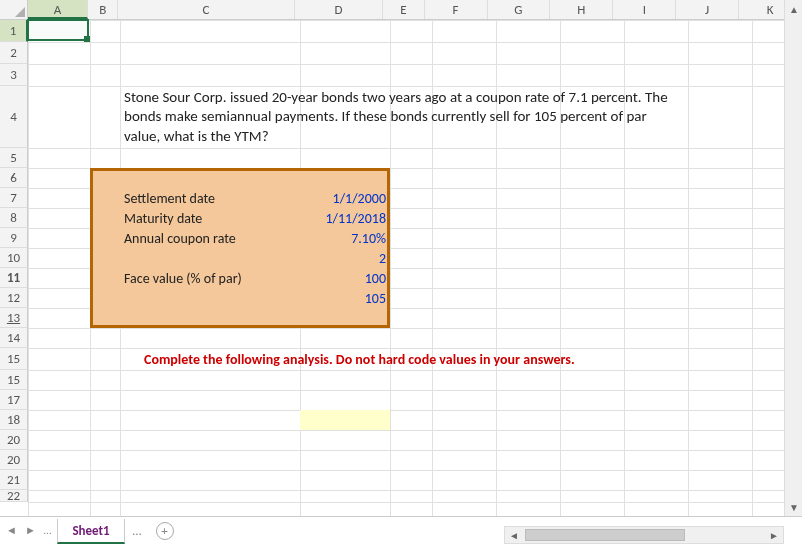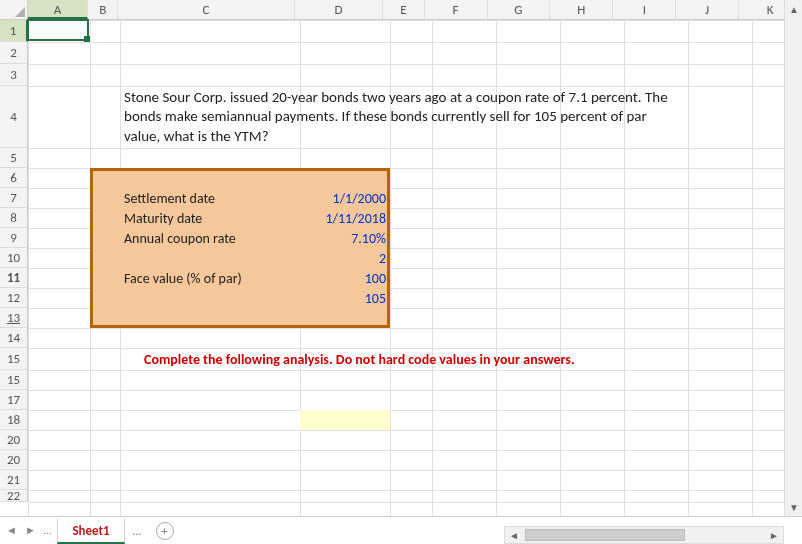--- a/index.html
+++ b/index.html
@@ -155,21 +155,21 @@
       gap: 8px;
     }
     .tab-nav span { color: #888; font-size: 11px; cursor: pointer; }
     .tab {
       padding: 4px 14px;
       border-right: 1px solid #ccc;
       border-left: 1px solid #ccc;
       background: #fff;
       font-size: 13px;
       font-weight: bold;
-      color: #b91c1c;
+      color: #701a75;
       border-bottom: 2px solid #217346;
       margin-bottom: -1px;
       cursor: pointer;
     }
     .tab-dots { padding: 0 8px; color: #888; font-size: 13px; cursor: pointer; }
     .tab-add {
       width: 18px;
       height: 18px;
       border: 1px solid #aaa;
       border-radius: 50%;

